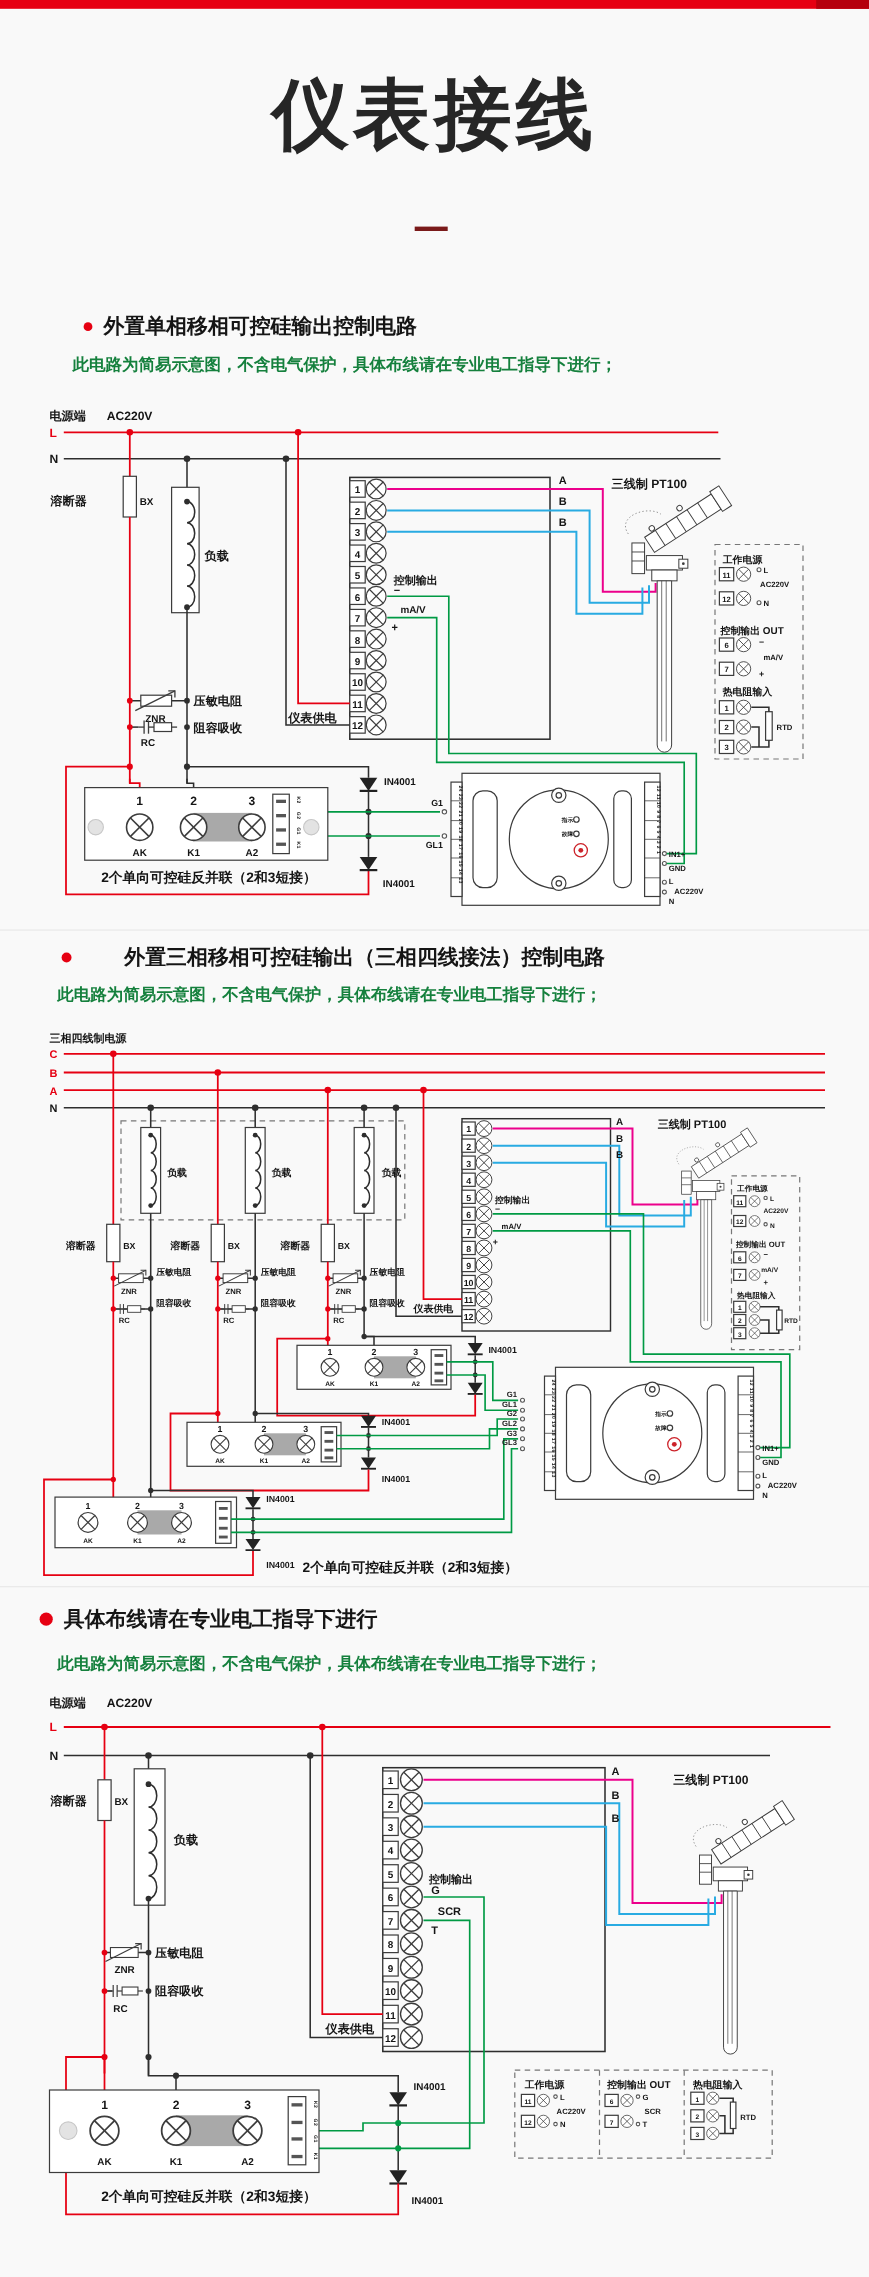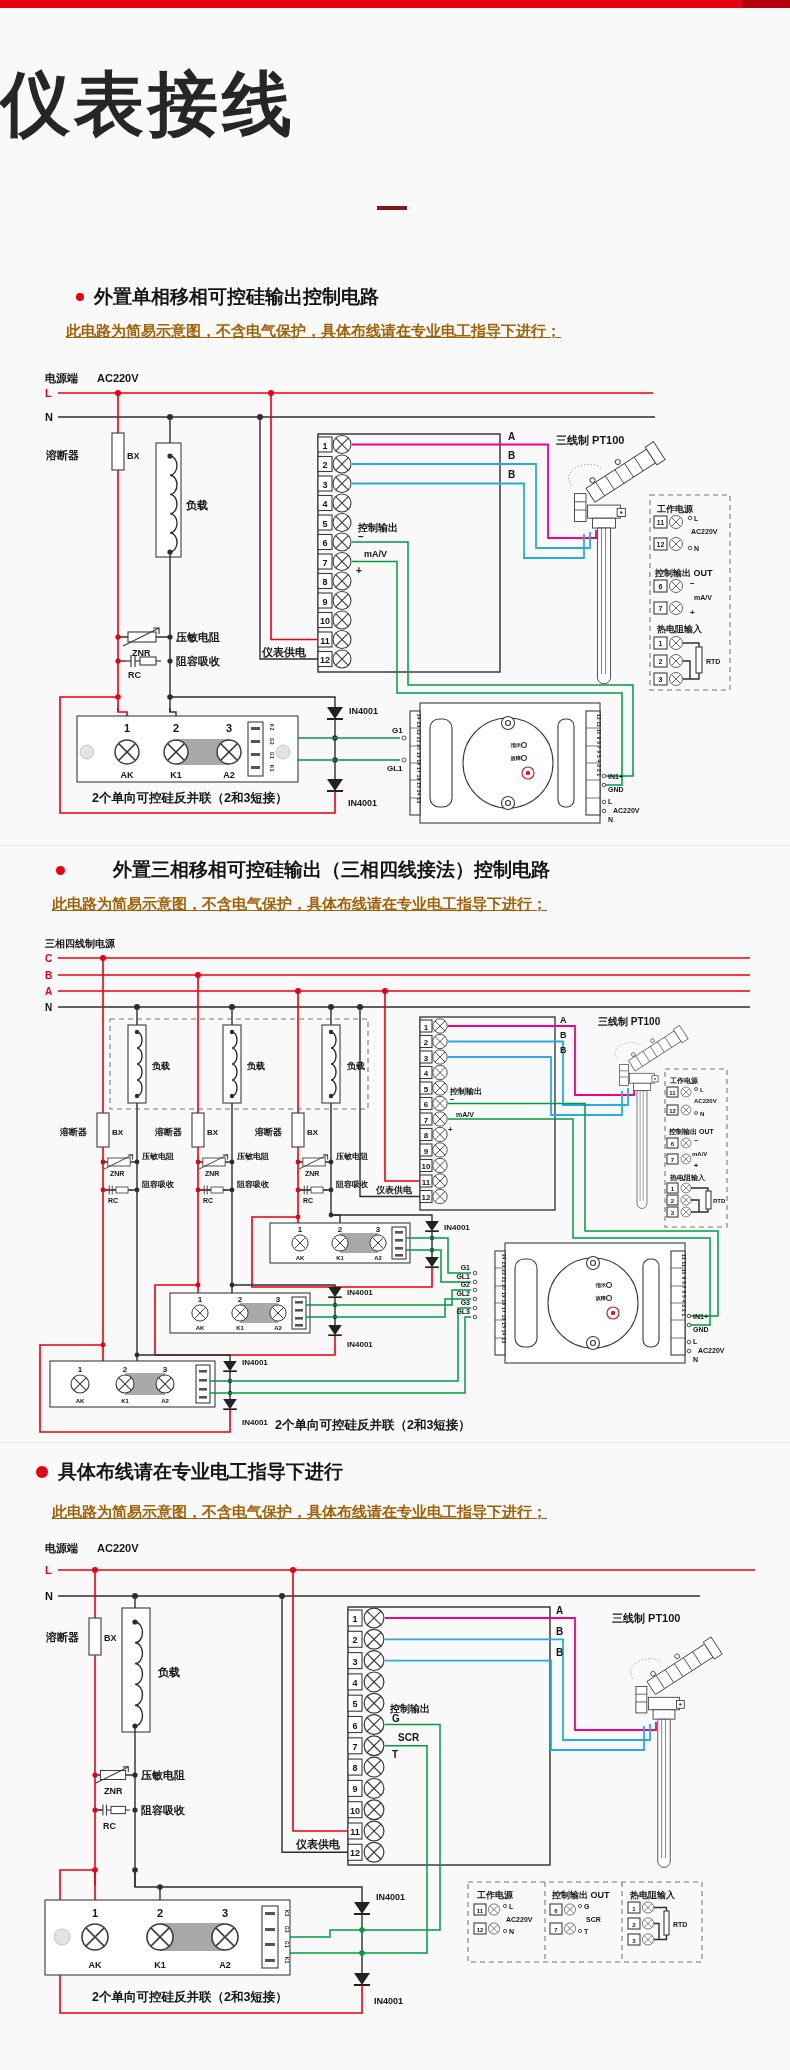--- a/index.html
+++ b/index.html
@@ -1,26 +1,26 @@
 <!DOCTYPE html>
 <html><head>
 <meta charset="utf-8">
 <style>
   html,body{margin:0;padding:0;background:#f7f7f7;font-family:"Liberation Sans",sans-serif;}
   #page{position:relative;width:790px;height:2070px;background:#f9f9f9;overflow:hidden;}
   .topbar{position:absolute;top:0;left:0;width:790px;height:8px;background:#e60012;}
   .topbar-dark{position:absolute;top:0;right:0;width:48px;height:8px;background:#b5000d;}
-  .page-title{position:absolute;top:58px;left:0;width:790px;text-align:left;
+  .page-title{position:absolute;top:58px;left:0;width:790px;text-align:center;
     font-size:70px;font-weight:900;color:#262626;letter-spacing:4px;}
   .title-dash{position:absolute;top:206px;left:377px;width:30px;height:4px;background:#7a1a1a;}
   .rule{position:absolute;left:0;width:790px;height:1px;background:#e7e7e7;}
   .sec-h{position:absolute;display:flex;align-items:center;gap:10px;font-size:19px;font-weight:800;color:#151515;}
   .bullet{display:inline-block;background:#e60012;border-radius:50%;}
   .b8{width:8px;height:8px;} .b9{width:9px;height:9px;} .b12{width:12px;height:12px;}
-  .sec-note{position:absolute;font-size:15px;font-weight:700;color:#a16207;text-decoration:underline;}
+  .sec-note{position:absolute;font-size:15px;font-weight:700;color:#15803d;}
   svg.diagram{position:absolute;left:0;}
   
   .wire-r{stroke:#e60012;stroke-width:1.6;fill:none}
   .wire-k{stroke:#2e2e2e;stroke-width:1.4;fill:none}
   .wire-p{stroke:#ec008c;stroke-width:1.8;fill:none}
   .wire-b{stroke:#29abe2;stroke-width:1.8;fill:none}
   .wire-g{stroke:#009a44;stroke-width:1.5;fill:none}
   .comp{stroke:#3c3c3c;fill:#fff;stroke-width:1.1}
   .band{fill:#a9a9a9;stroke:none}
   .hole{fill:#e3e3e3;stroke:#c7c7c7;stroke-width:1}

